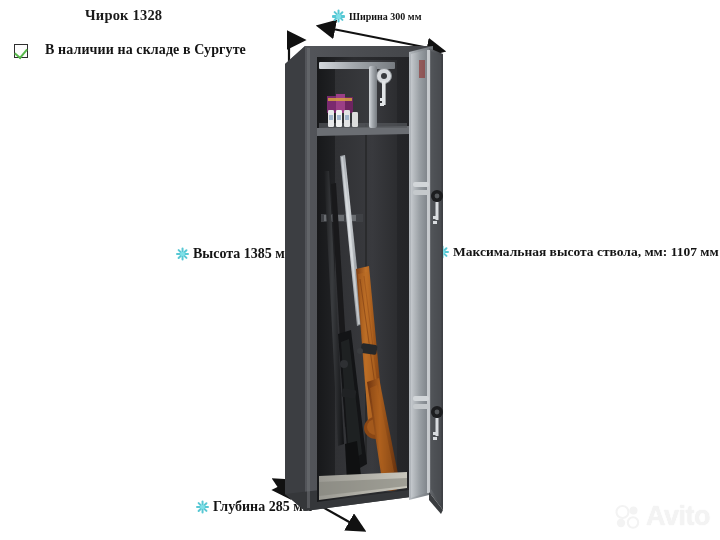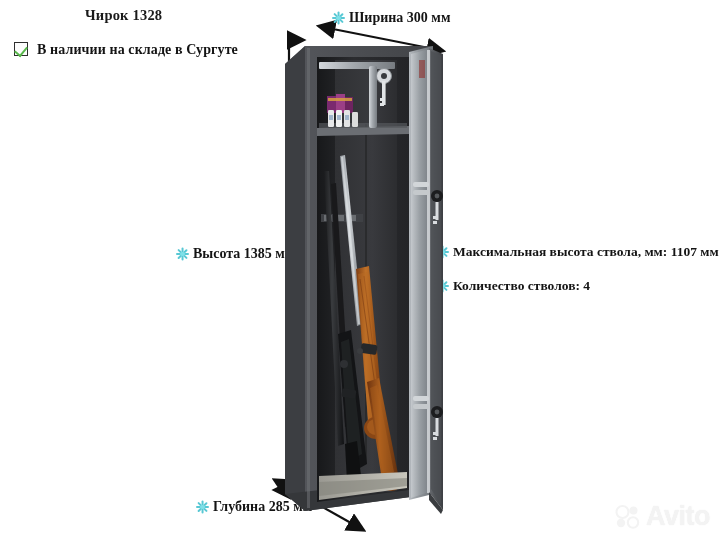--- a/index.html
+++ b/index.html
@@ -26,21 +26,21 @@
     line-height: 1.15;
   }
   #title-text {
     left: 85px; top: 7px;
     font-size: 14.5px;
     letter-spacing: 0.2px;
   }
   #stock-row {
     position: absolute;
     left: 14px; top: 42px;
-    display: flex; align-items: flex-start; gap: 9px;
+    display: flex; align-items: flex-end; gap: 17px;
   }
   #stock-text { font-size: 14px; font-weight: bold; color: #141414;
     font-family: "Liberation Serif", "DejaVu Serif", serif; letter-spacing:0.1px;}
 
   .checkbox-ico {
     width: 14px; height: 14px;
     border: 1.6px solid #2f2f2f;
     background: #fdfdfd;
     position: relative;
     display: inline-block;
@@ -83,21 +83,21 @@
     background:#7fe0e8; border-radius:50%;
   }
 
   .spec-row {
     position: absolute;
     display: flex; align-items: center; gap: 4px;
     font-family: "Liberation Serif", "DejaVu Serif", serif;
     font-weight: bold; font-size: 13.5px; color: #141414;
     white-space: nowrap;
   }
-  #dim-width  { left: 332px; top: 10px;  font-size: 14px; }
+  #dim-width  { left: 332px; top: 10px;  font-size: 10px; }
   #dim-height { left: 176px; top: 246px; font-size: 14px; }
   #dim-depth  { left: 196px; top: 499px; font-size: 14px; }
   #spec-barrel-height { left: 436px; top: 244px; }
   #spec-barrel-count  { left: 436px; top: 278px; }
 
   
   .arrow-svg { position: absolute; overflow: visible; }
 
   
   #safe {
@@ -203,29 +203,20 @@
   <div class="spec-row" id="spec-barrel-height">
     <span class="aster">
         <i></i>
         <i></i>
         <i></i>
         <i></i>
       </span>
     <span>Максимальная высота ствола, мм: 1107 мм</span>
   </div>
 
-  <div class="spec-row" id="spec-barrel-count">
-    <span class="aster">
-        <i></i>
-        <i></i>
-        <i></i>
-        <i></i>
-      </span>
-    <span>Количество стволов: 4</span>
-  </div>
 
   <div id="safe">
   <svg width="160" height="492" viewBox="0 0 160 492">
     <defs>
       <linearGradient id="gBodyLeft" x1="0" y1="0" x2="1" y2="0">
         <stop offset="0" stop-color="#53555a"></stop>
         <stop offset="0.5" stop-color="#4a4c50"></stop>
         <stop offset="1" stop-color="#414347"></stop>
       </linearGradient>
       <linearGradient id="gTop" x1="0" y1="0" x2="1" y2="1">

